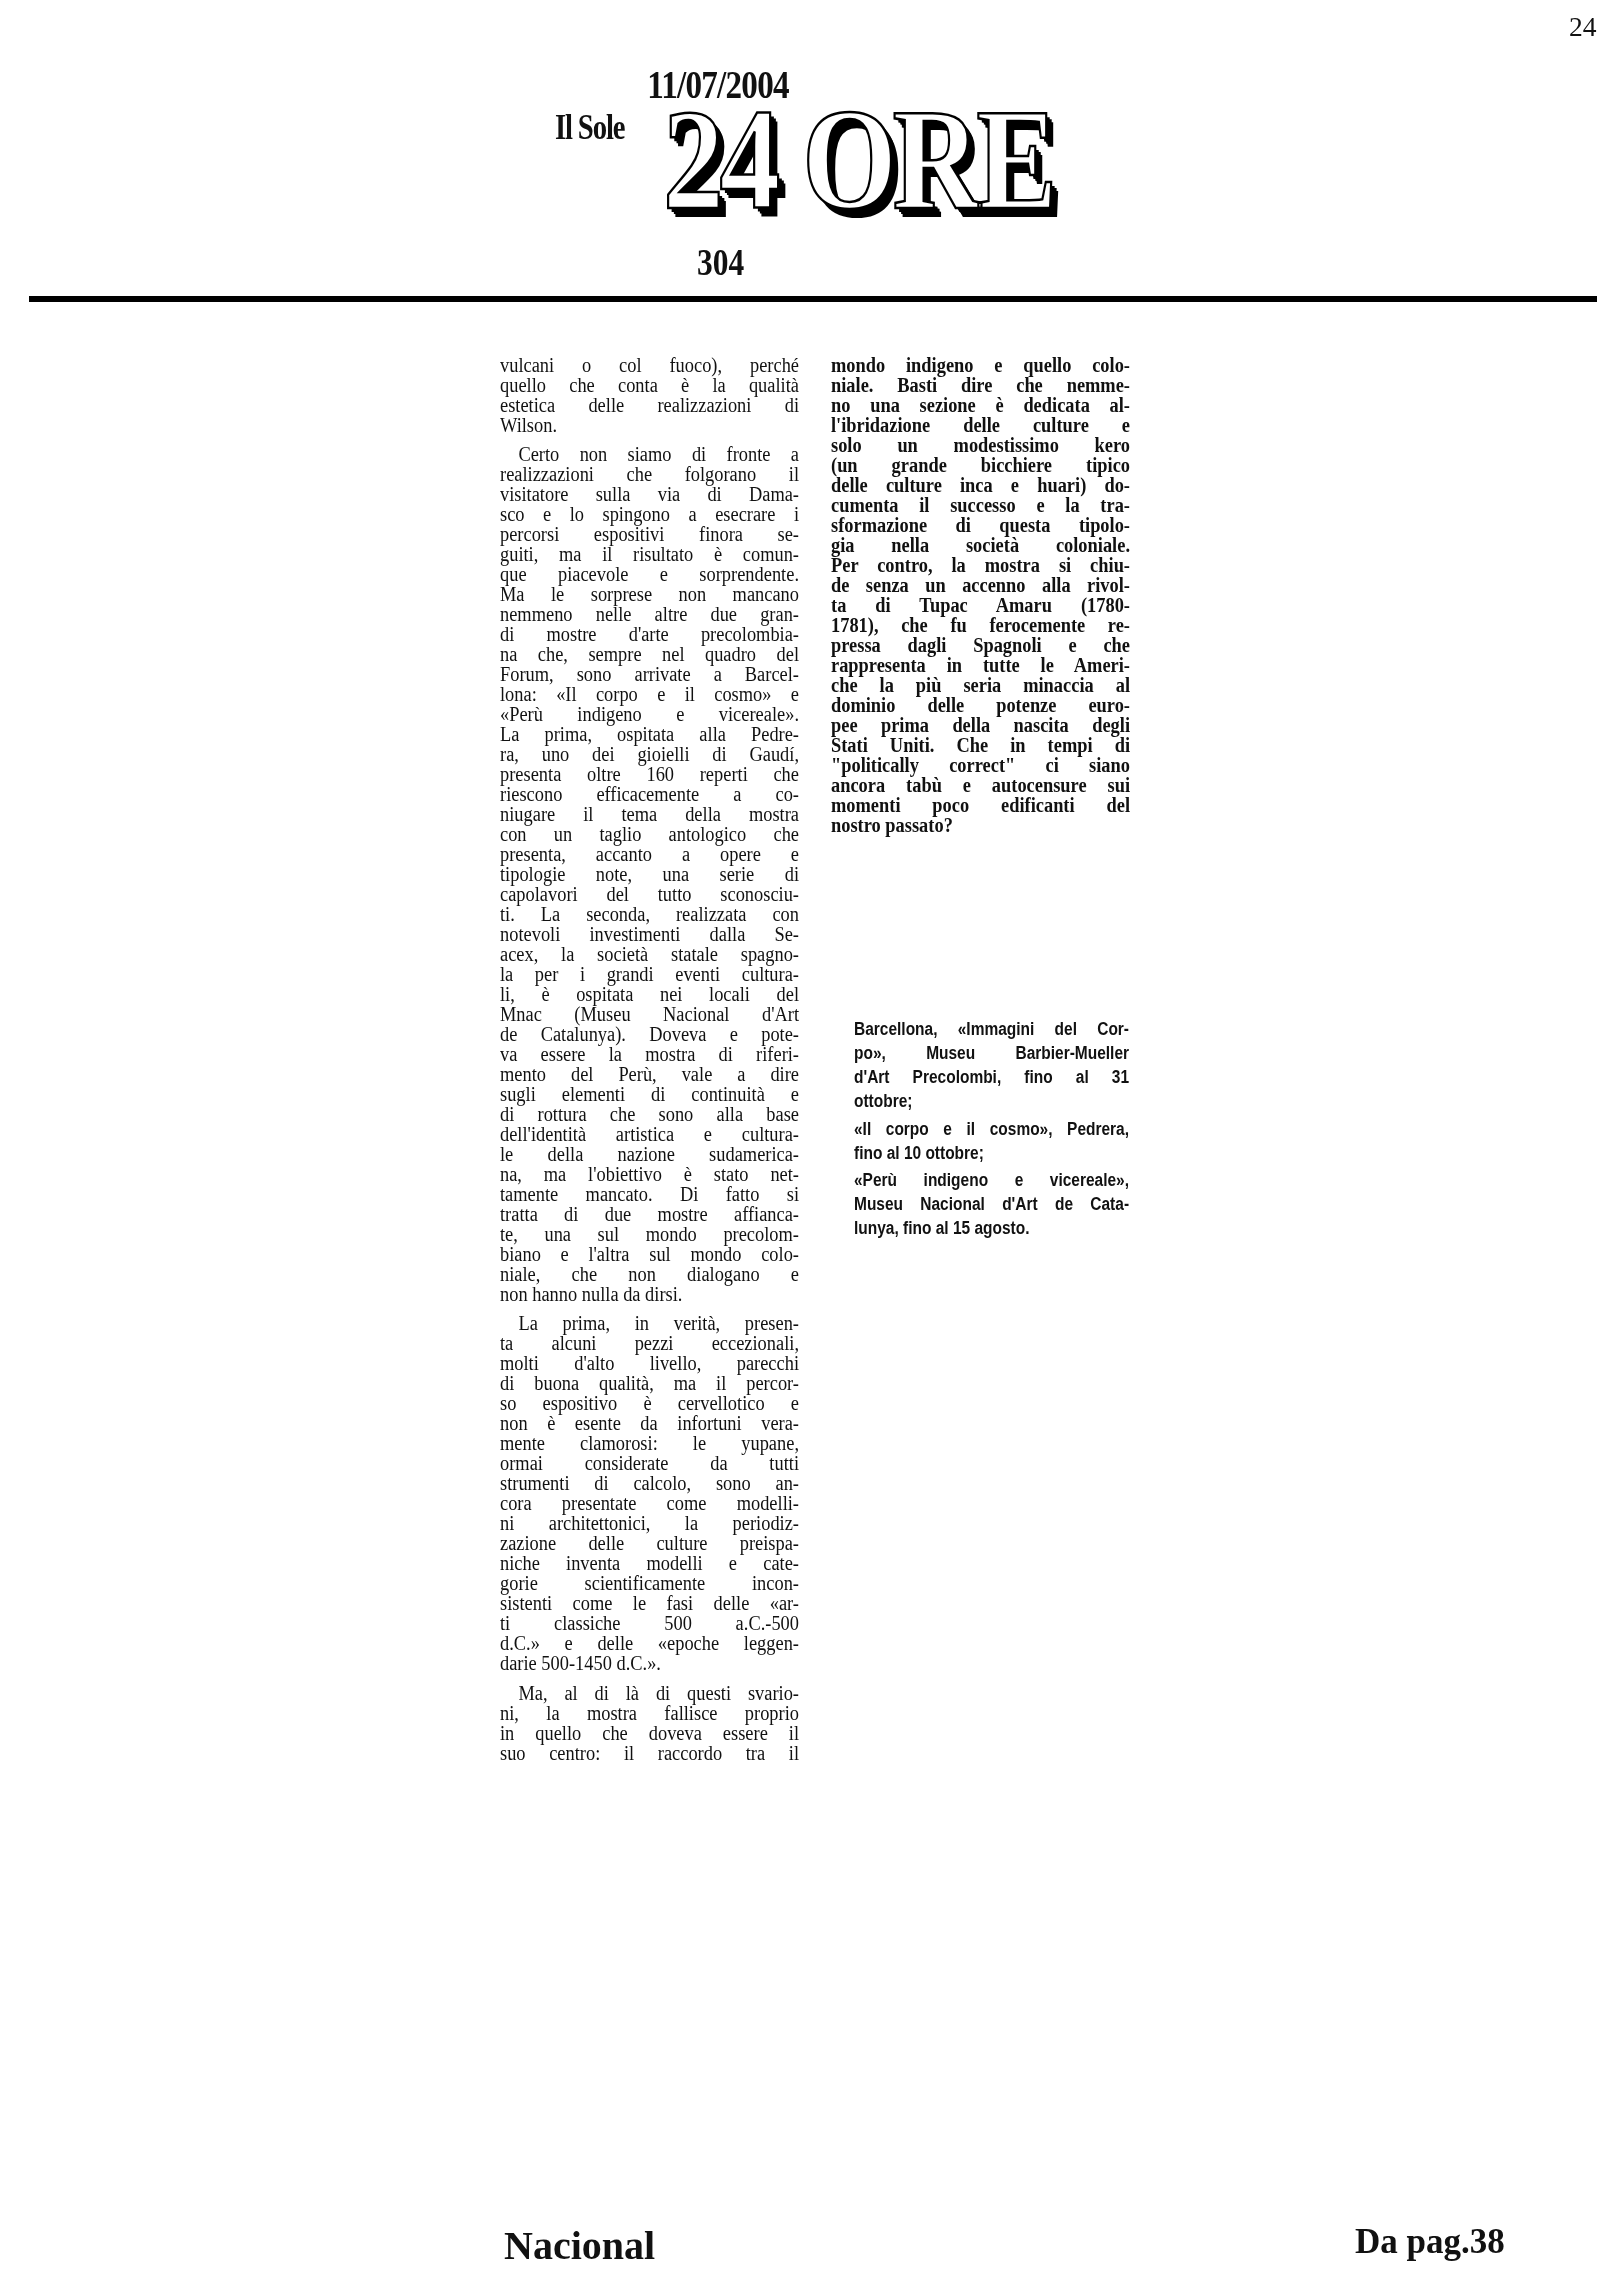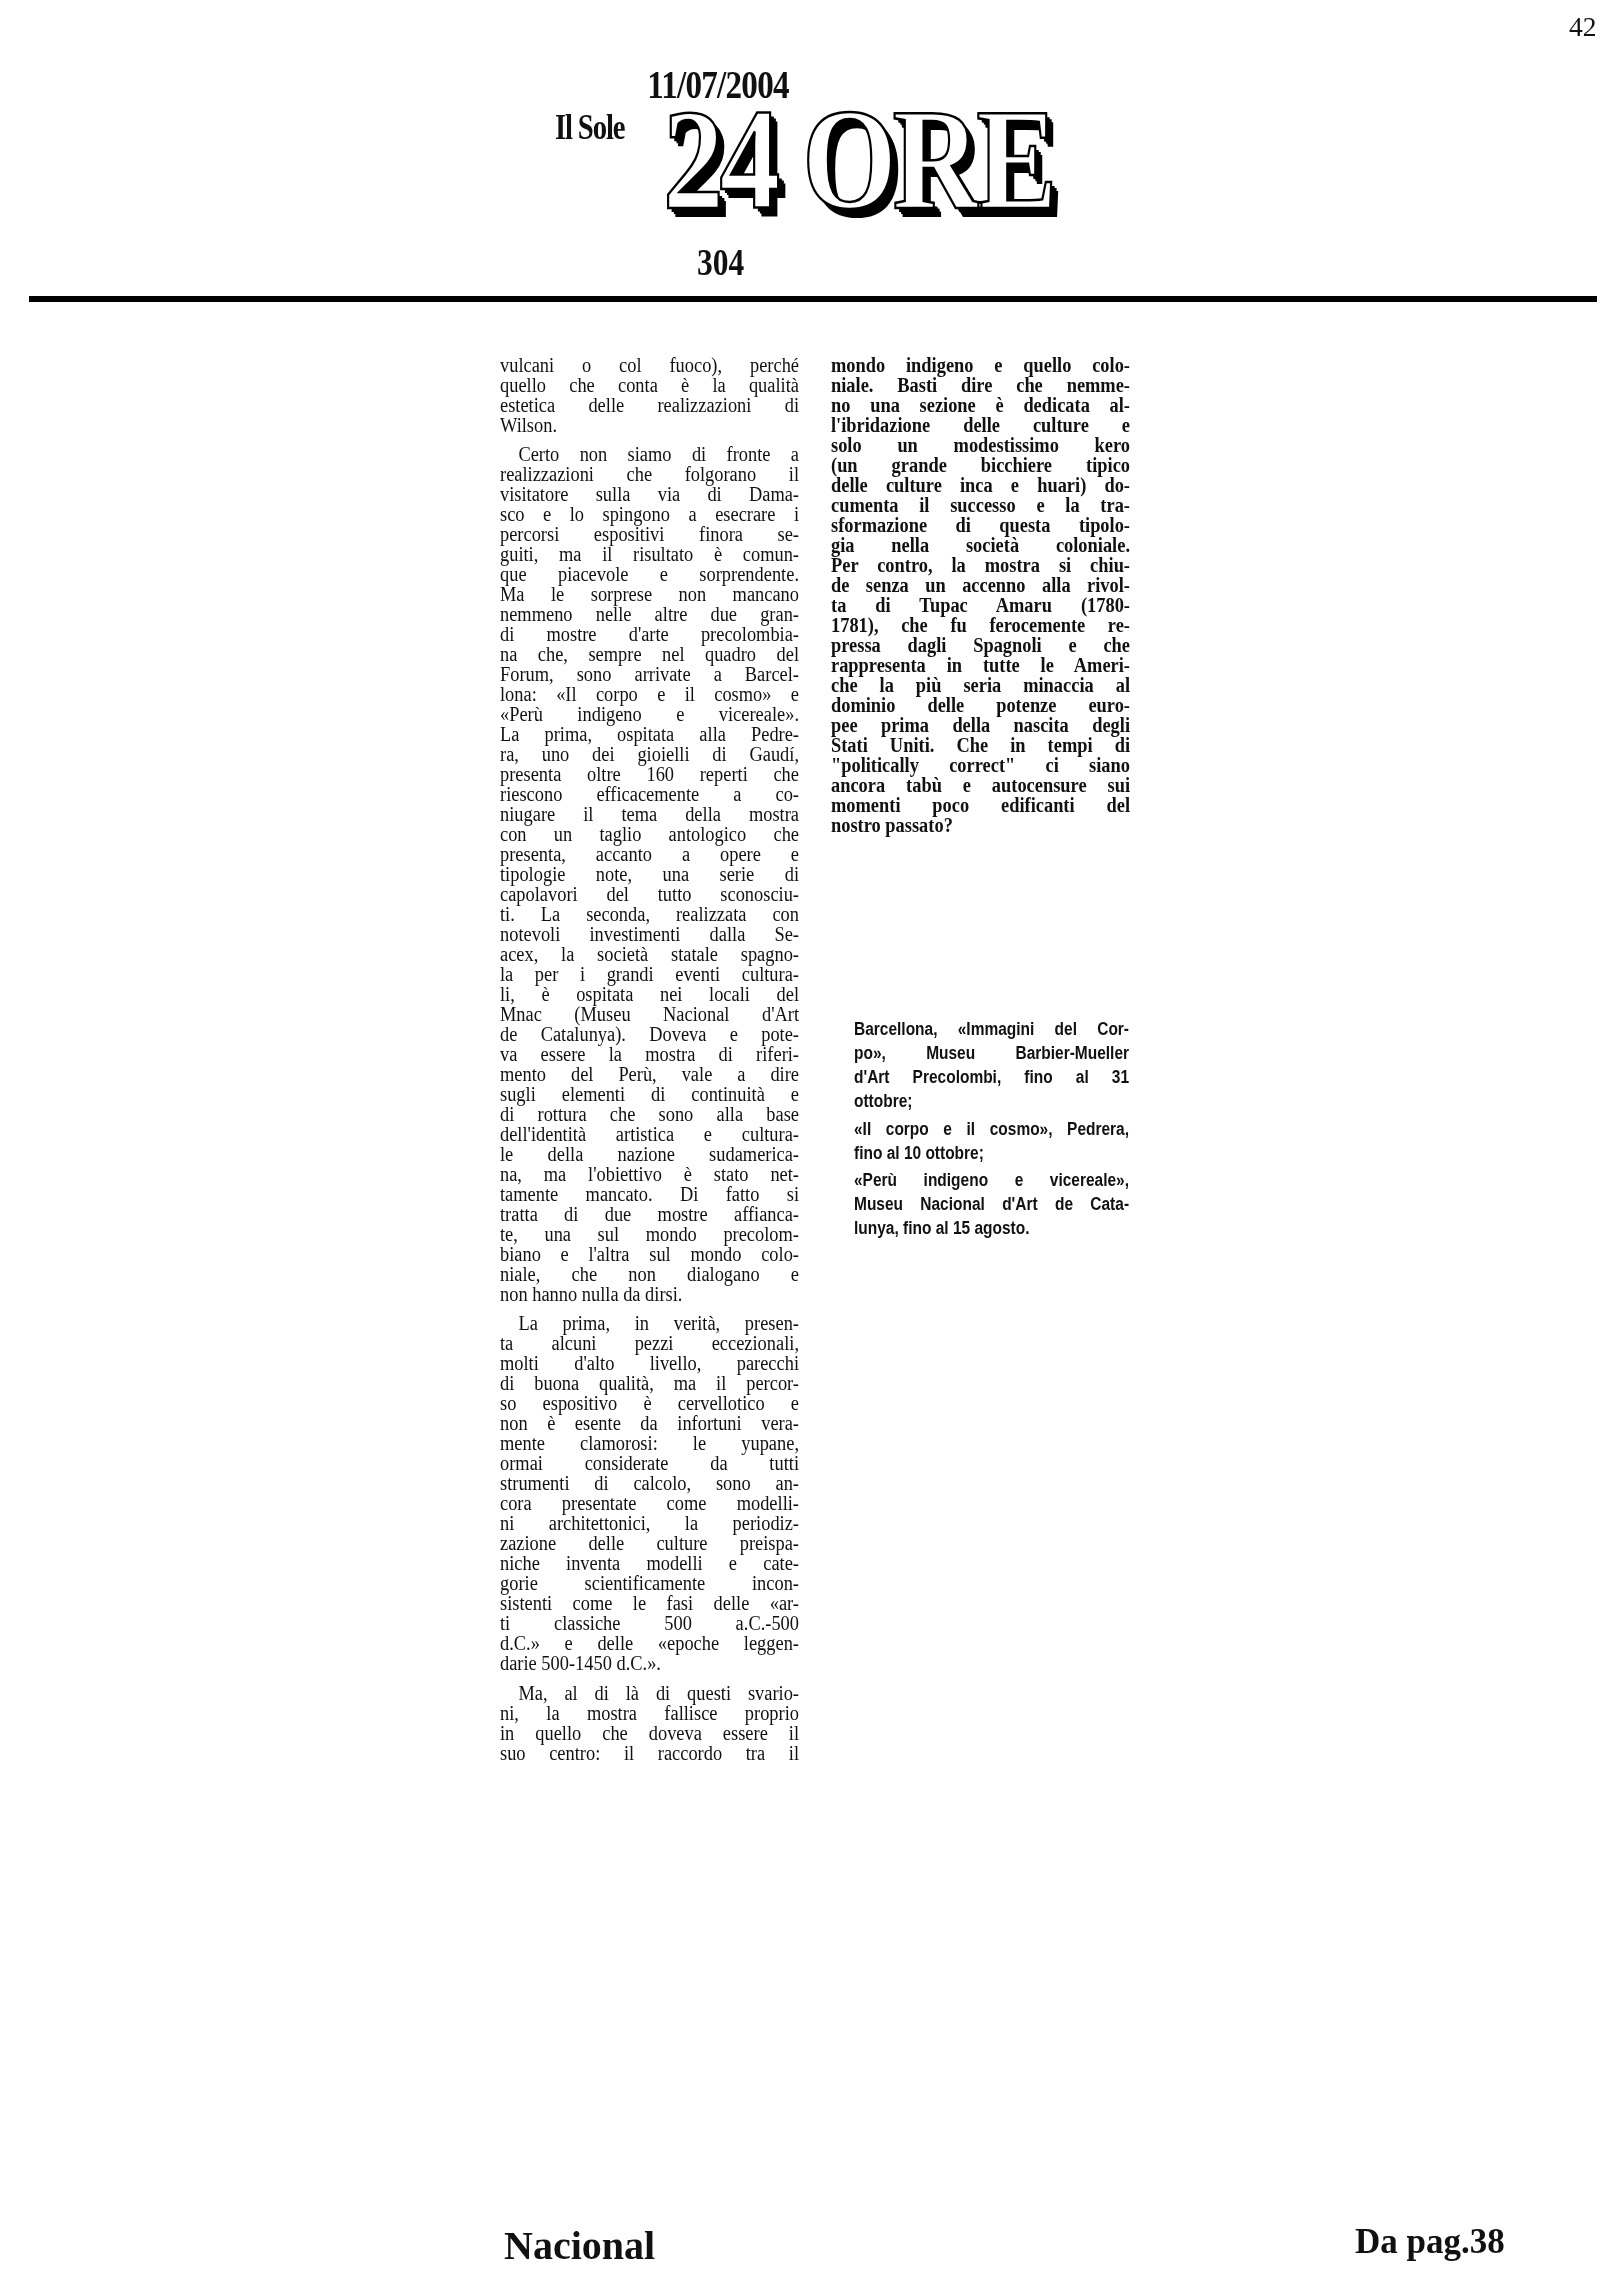--- a/index.html
+++ b/index.html
@@ -66,21 +66,21 @@
       font-size: 40px; font-weight: bold;
     }
     .continuation {
       position: absolute; left: 1355px; top: 2222px;
       font-size: 35px; font-weight: bold;
     }
   </style>
 </head>
 <body>
 
-<div class="page-number">42</div>
+<div class="page-number">24</div>
 
 <header class="masthead">
   <div class="date">11/07/2004</div>
   <div class="il-sole">Il Sole</div>
   <div class="logo-24ore">24 ORE</div>
   <div class="edition">304</div>
 </header>
 
 <div class="rule"></div>
 

